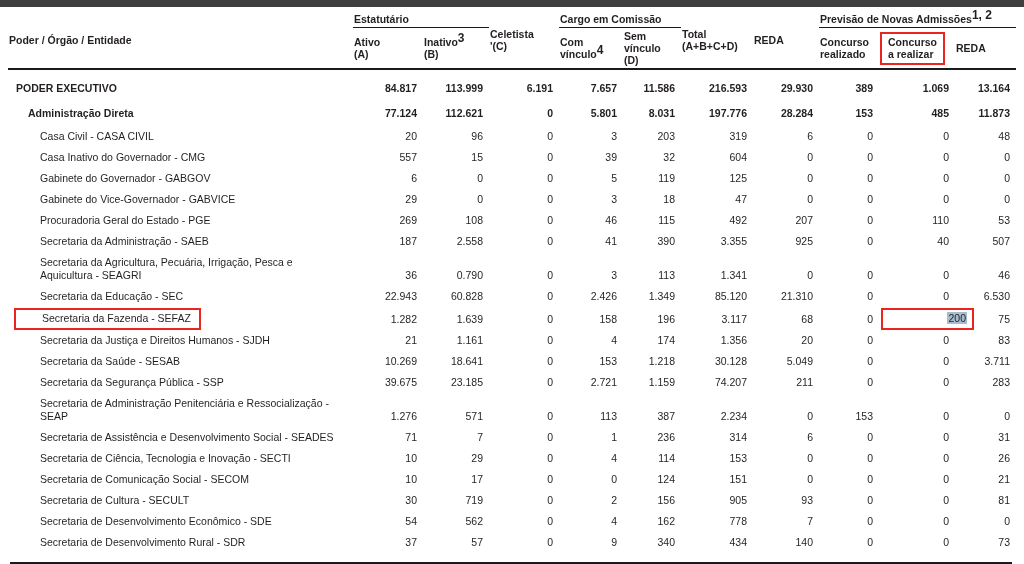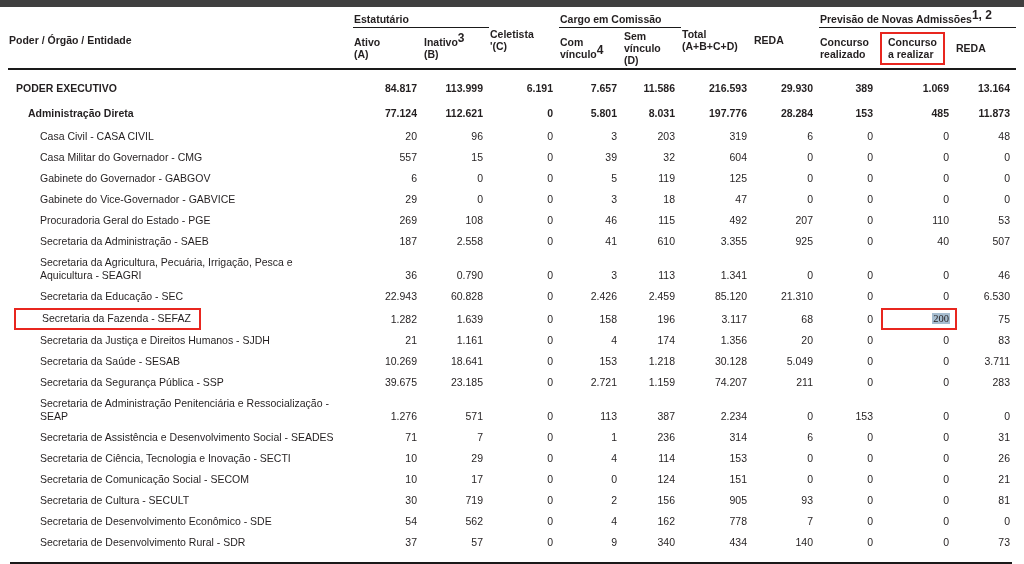--- a/index.html
+++ b/index.html
@@ -23,21 +23,21 @@
     padding:4px 6px 4px 2px;
   }
   tbody td.num { text-align:right; font-variant-numeric:tabular-nums; }
   tbody td.name { text-align:left; }
   tr.bold td { font-weight:bold; padding-top:6px; padding-bottom:6px; }
   td.ind0 { padding-left:8px; }
   td.ind1 { padding-left:20px; }
   td.ind2 { padding-left:32px; }
   .redbox-header { display:inline-block; border:2px solid var(--red); padding:2px 6px 3px 6px; margin:-2px 0; }
   .redbox-label { display:inline-block; border:2px solid var(--red); padding:2px 8px 3px 26px; margin:-3px 16px -4px -26px; }
-  .redbox-cell { display:inline-block; border:2px solid var(--red); width:76px; text-align:right; padding:2px 5px 3px 2px; margin:-3px -5px -4px 0;font-family:Liberation Serif, serif; }
+  .redbox-cell { display:inline-block; border:2px solid var(--red); width:93px; text-align:right; padding:2px 5px 3px 2px; margin:-3px -5px -4px 0; }
   .selected { background:var(--sel); padding:0 1px; }
   .bottom-rule { height:2px; width:1002px; background:var(--line); margin:9px 0 0 10px; }
 </style>
 </head>
 <body>
 
 <div class="top-bar"></div>
 
 <table>
   <colgroup>
@@ -107,21 +107,21 @@
         <td class="num">0</td>
         <td class="num">3</td>
         <td class="num">203</td>
         <td class="num">319</td>
         <td class="num">6</td>
         <td class="num">0</td>
         <td class="num">0</td>
         <td class="num">48</td>
       </tr>
       <tr>
-        <td class="name ind2">Casa Militar do Governador - CMG</td>
+        <td class="name ind2">Casa Inativo do Governador - CMG</td>
         <td class="num">557</td>
         <td class="num">15</td>
         <td class="num">0</td>
         <td class="num">39</td>
         <td class="num">32</td>
         <td class="num">604</td>
         <td class="num">0</td>
         <td class="num">0</td>
         <td class="num">0</td>
         <td class="num">0</td>
@@ -164,21 +164,21 @@
         <td class="num">0</td>
         <td class="num">110</td>
         <td class="num">53</td>
       </tr>
       <tr>
         <td class="name ind2">Secretaria da Administração - SAEB</td>
         <td class="num">187</td>
         <td class="num">2.558</td>
         <td class="num">0</td>
         <td class="num">41</td>
-        <td class="num">610</td>
+        <td class="num">390</td>
         <td class="num">3.355</td>
         <td class="num">925</td>
         <td class="num">0</td>
         <td class="num">40</td>
         <td class="num">507</td>
       </tr>
       <tr>
         <td class="name ind2">Secretaria da Agricultura, Pecuária, Irrigação, Pesca e Aquicultura - SEAGRI</td>
         <td class="num">36</td>
         <td class="num">0.790</td>
@@ -190,21 +190,21 @@
         <td class="num">0</td>
         <td class="num">0</td>
         <td class="num">46</td>
       </tr>
       <tr>
         <td class="name ind2">Secretaria da Educação - SEC</td>
         <td class="num">22.943</td>
         <td class="num">60.828</td>
         <td class="num">0</td>
         <td class="num">2.426</td>
-        <td class="num">2.459</td>
+        <td class="num">1.349</td>
         <td class="num">85.120</td>
         <td class="num">21.310</td>
         <td class="num">0</td>
         <td class="num">0</td>
         <td class="num">6.530</td>
       </tr>
       <tr>
         <td class="name ind2"><span class="redbox-label">Secretaria da Fazenda - SEFAZ</span></td>
         <td class="num">1.282</td>
         <td class="num">1.639</td>

